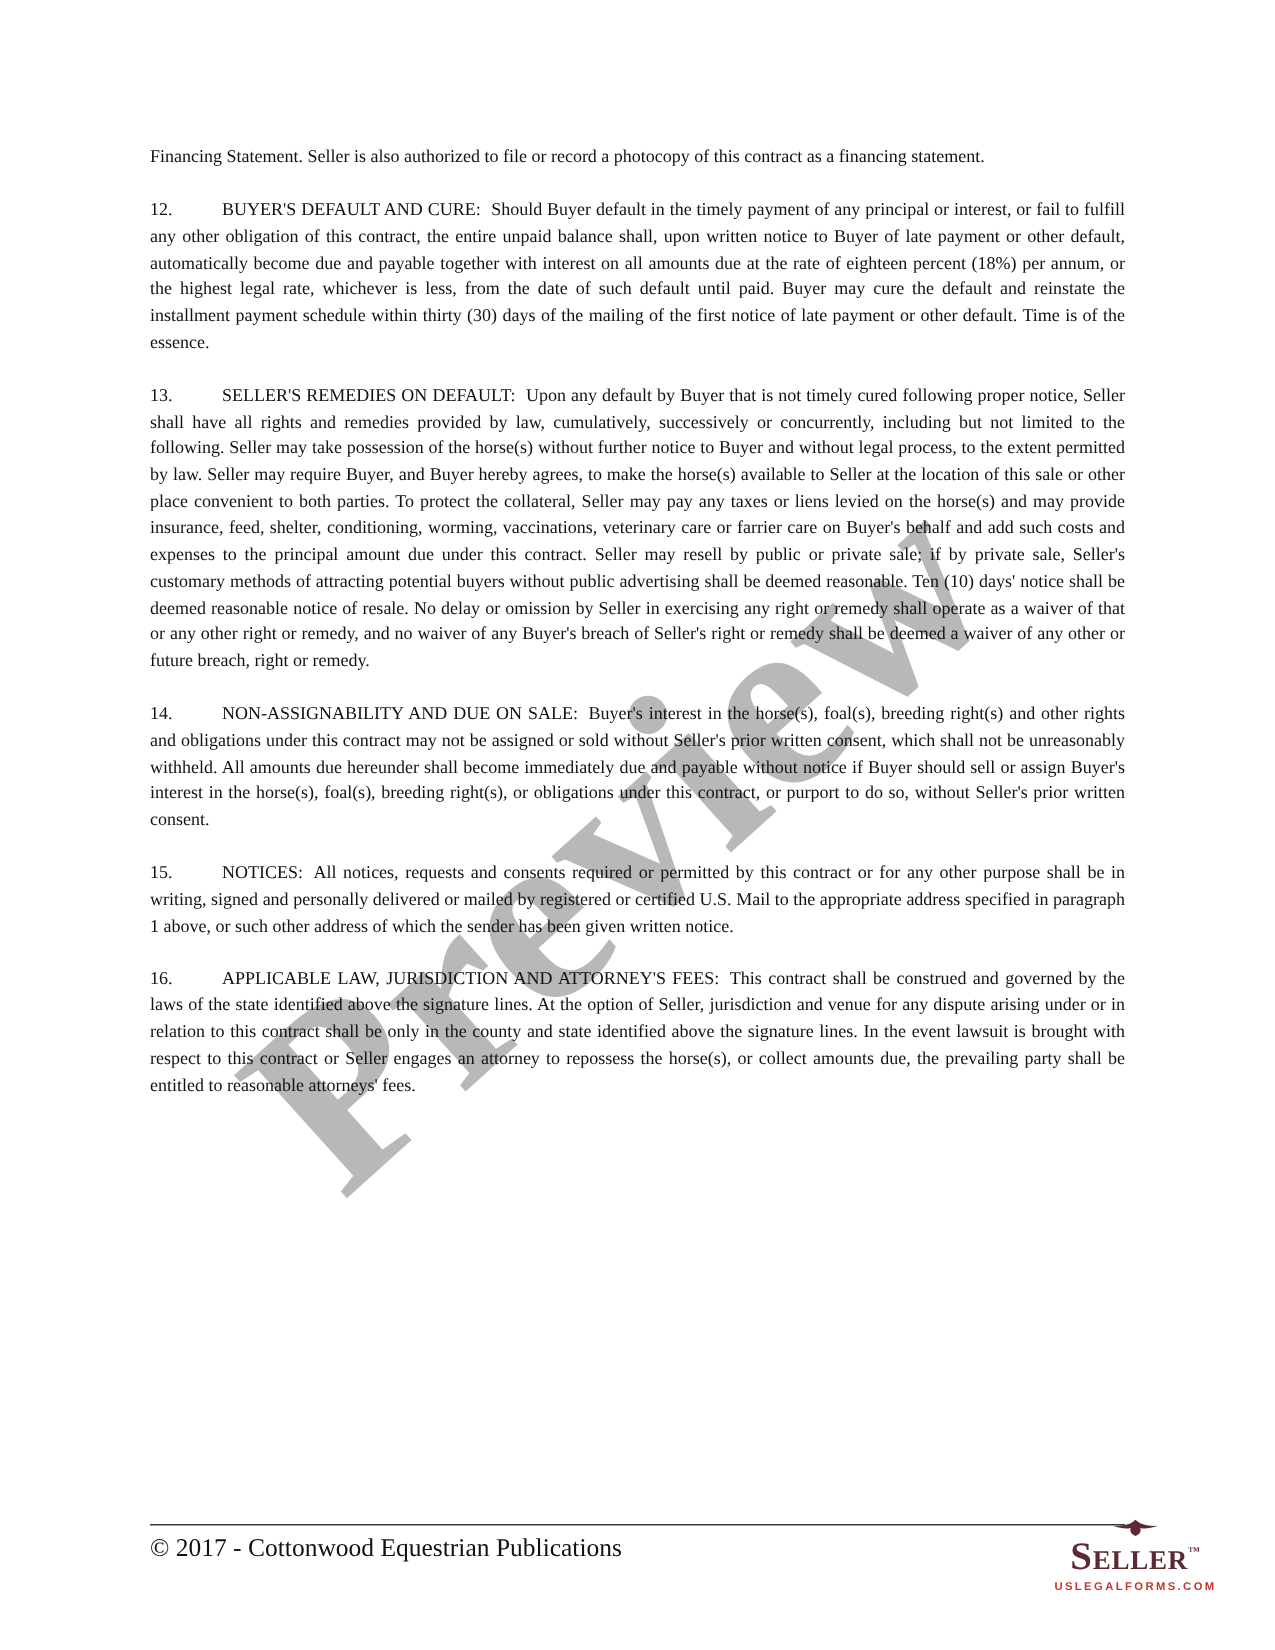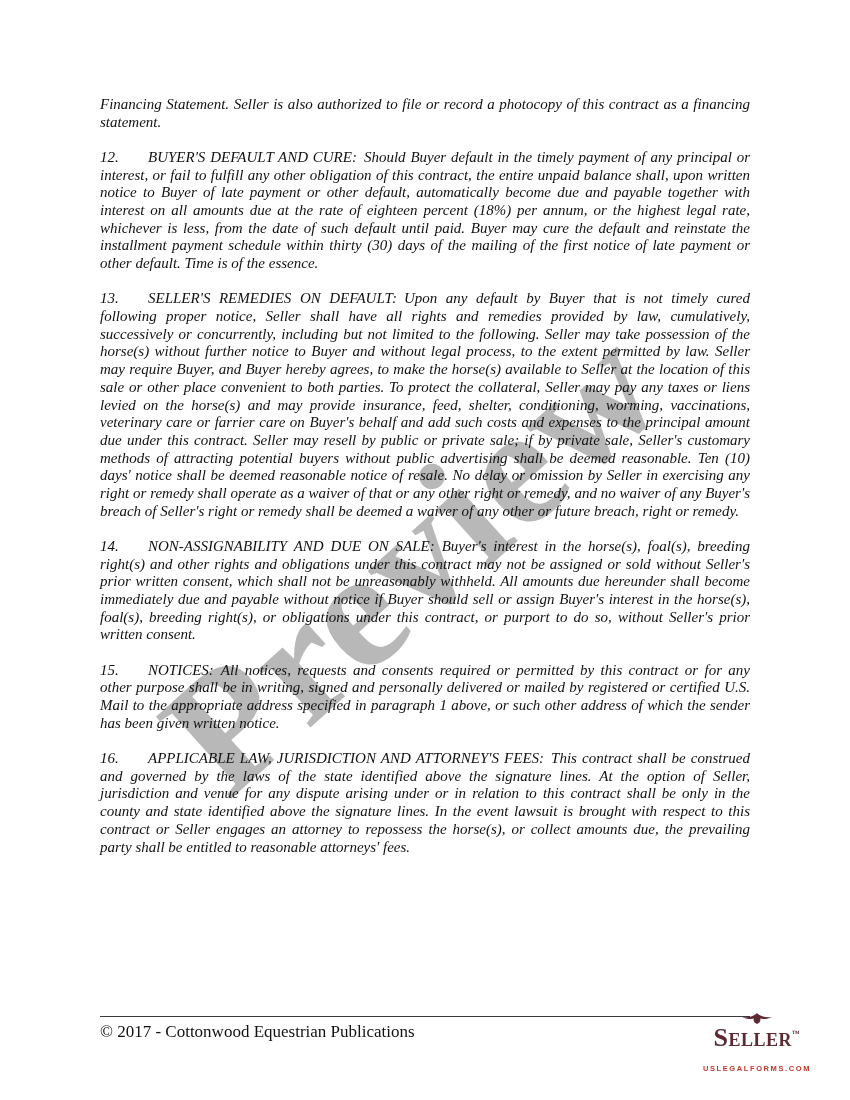--- a/index.html
+++ b/index.html
@@ -28,23 +28,22 @@
   .content {
     position: absolute;
     left: 100px;
     width: 650px;
     top: 96px;
     z-index: 1;
   }
   p.para {
     margin: 0 0 17.5px 0;
     text-align: justify;
-    font-size: 15px;
+    font-size: 12px;
     line-height: 17.7px;
-    font-style: italic;
   }
   p.para:last-child { margin-bottom: 0; }
   .num { display: inline-block; width: 48px; }
   .heading { margin-right: 7px; }
   .footer-line {
     position: absolute;
     left: 100px;
     width: 650px;
     top: 1016px;
     border-top: 1px solid #3a3a3a;
@@ -75,21 +74,21 @@
     letter-spacing: 0.5px;
   }
   .logo .tm {
     font-size: 8px;
     vertical-align: super;
     color: #5d2a33;
     font-variant: normal;
   }
   .logo .tagline {
     display: block;
-    margin-top: 14px;
+    margin-top: 3px;
     font-family: "Liberation Sans", sans-serif;
     font-size: 7.5px;
     font-weight: bold;
     letter-spacing: 1.6px;
     color: #c0392b;
   }
 </style>
 </head>
 <body>
 

